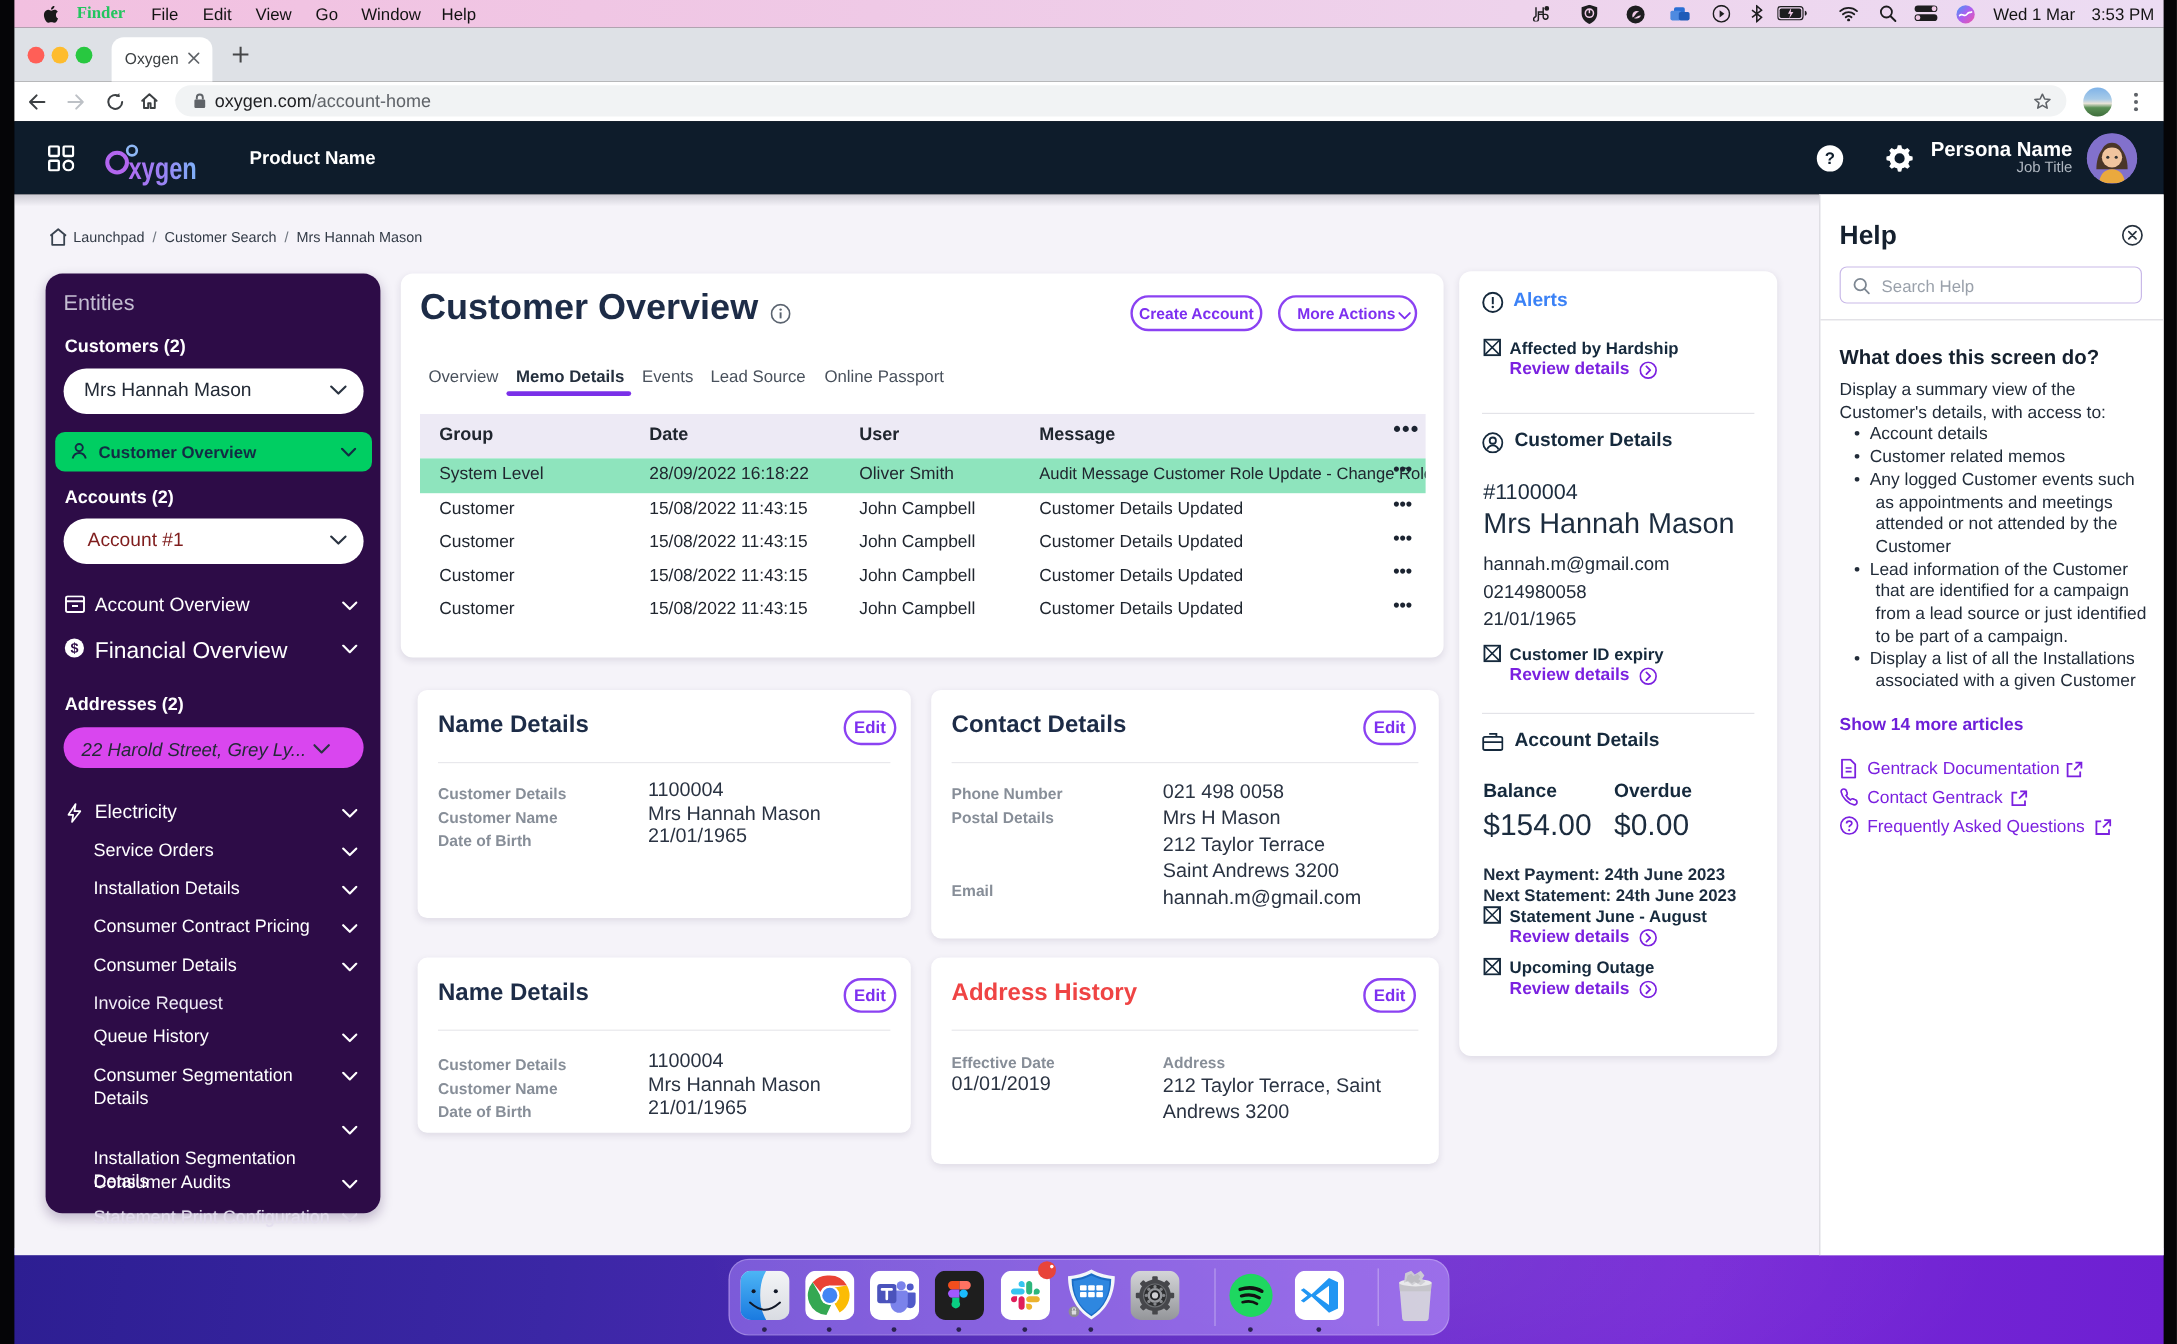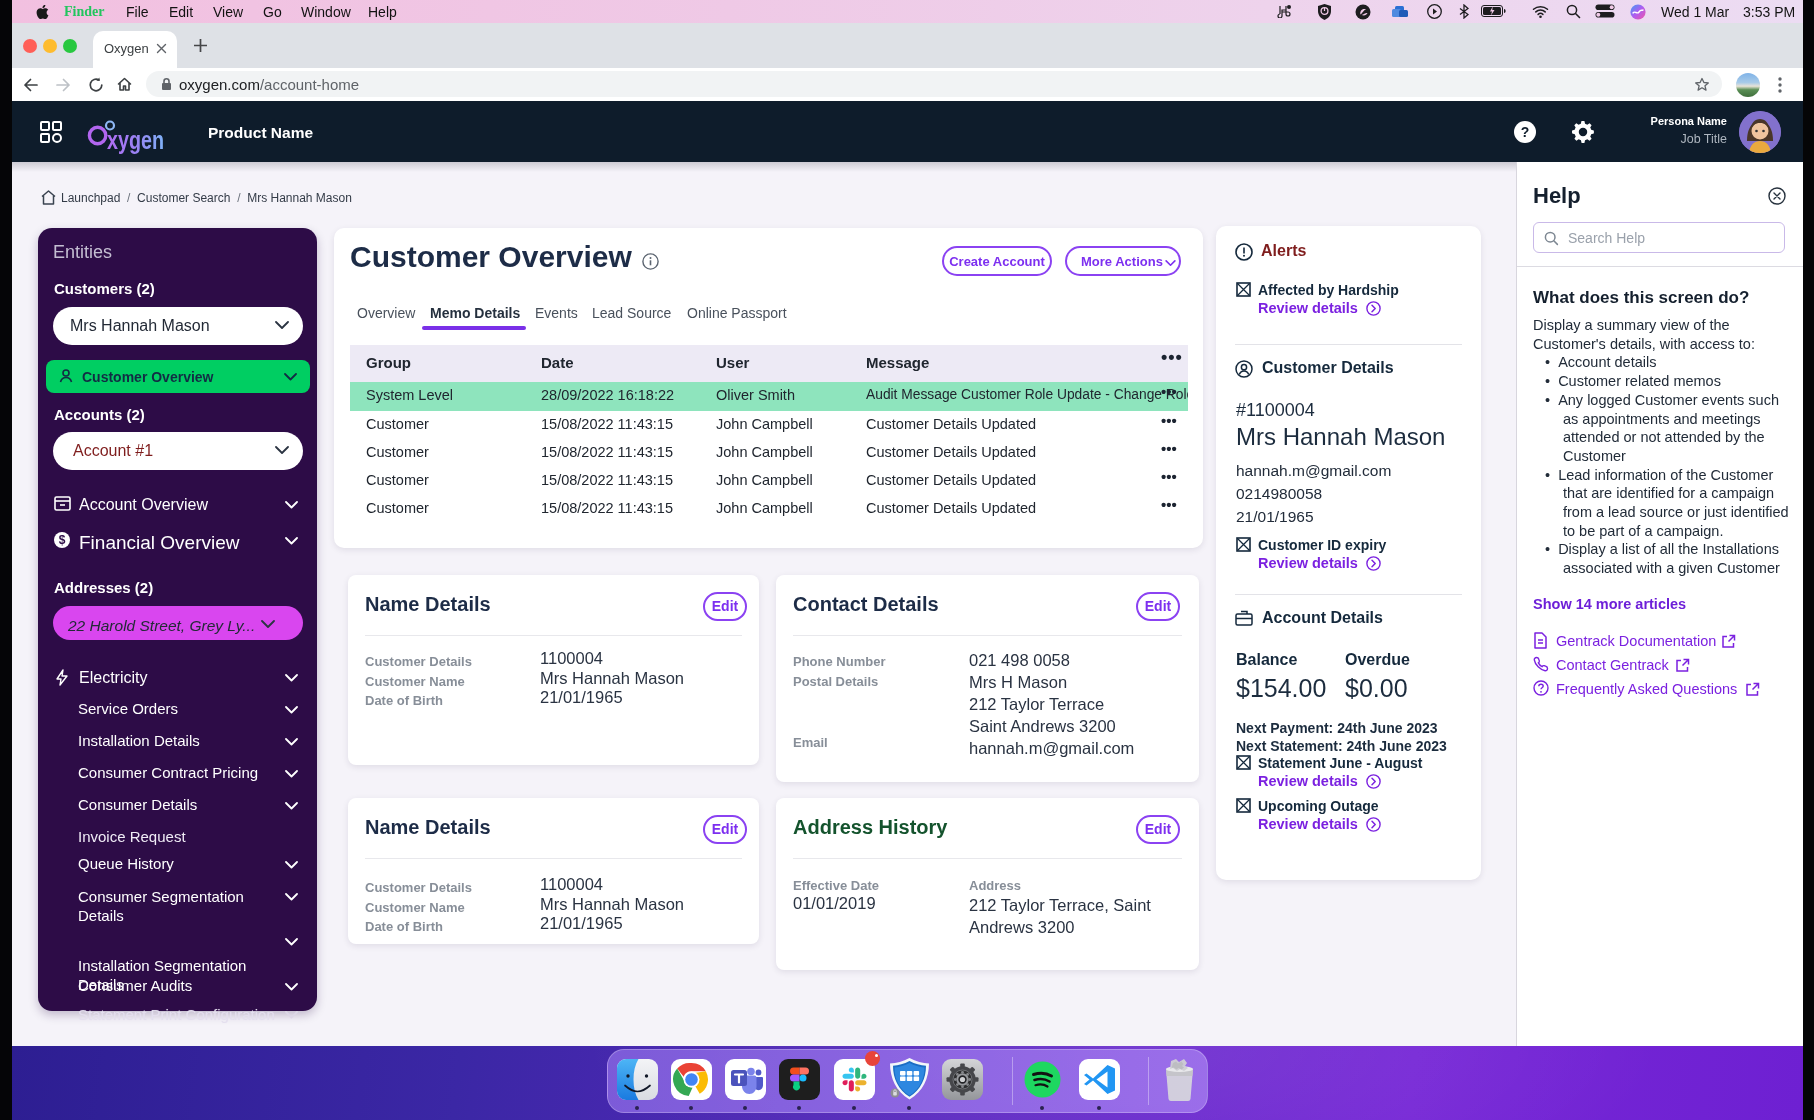--- a/index.html
+++ b/index.html
@@ -163,21 +163,21 @@
     </svg>
   </div>
   <div class="abs" style="left:208px;top:124px;font-size:15.5px;font-weight:bold;color:#fff;">Product Name</div>
   <svg class="abs" style="left:1513px;top:120px" width="24" height="24" viewBox="0 0 24 24">
       <circle cx="12" cy="12" r="11" fill="#fff"></circle>
       <text x="12" y="17" text-anchor="middle" font-family="Liberation Sans, sans-serif" font-size="14" font-weight="bold" fill="#0e1c2b">?</text>
     </svg>
   <svg class="abs" style="left:1570px;top:119px" width="26" height="26" viewBox="0 0 24 24">
       <path fill="#fff" d="M12 1.8l1.3.15.6 2.4c.74.2 1.43.5 2.06.87l2.1-1.26 1.87 1.87-1.26 2.1c.38.63.67 1.32.87 2.06l2.4.6.15 1.41-.15 1.41-2.4.6a8.2 8.2 0 0 1-.87 2.06l1.26 2.1-1.87 1.87-2.1-1.26c-.63.38-1.32.67-2.06.87l-.6 2.4-1.3.15-1.3-.15-.6-2.4a8.2 8.2 0 0 1-2.06-.87l-2.1 1.26-1.87-1.87 1.26-2.1a8.2 8.2 0 0 1-.87-2.06l-2.4-.6L1.8 12l.15-1.41 2.4-.6c.2-.74.5-1.43.87-2.06L3.96 5.83 5.83 3.96l2.1 1.26c.63-.38 1.32-.67 2.06-.87l.6-2.4zM12 8.1a3.9 3.9 0 1 0 0 7.8 3.9 3.9 0 0 0 0-7.8z"></path>
     </svg>
-  <div class="abs" style="left:1447px;top:115px;width:280px;text-align:right;font-size:11px;font-weight:bold;color:#fff;">Persona Name</div>
+  <div class="abs" style="left:1447px;top:115px;width:280px;text-align:right;font-size:17px;font-weight:bold;color:#fff;">Persona Name</div>
   <div class="abs" style="left:1447px;top:132px;width:280px;text-align:right;font-size:12.5px;color:#aeb6bf;">Job Title</div>
   <div class="abs" style="left:1739px;top:111px;width:42px;height:42px;border-radius:50%;background:#7e6ac8;overflow:hidden;">
     <svg width="42" height="42" viewBox="0 0 42 42">
       <circle cx="21" cy="21" r="21" fill="#8271cc"></circle>
       <path d="M8 30c0-9 3-20 13-20s13 11 13 20z" fill="#4a3628"></path>
       <circle cx="21" cy="20" r="8.5" fill="#f0c49e"></circle>
       <path d="M12 18c0-6 4-10 9-10s9 4 9 10c-2-4-4-6-9-6s-7 2-9 6z" fill="#4a3628"></path>
       <path d="M10 42c1-8 5-12 11-12s10 4 11 12z" fill="#eaa93e"></path>
       <circle cx="17.5" cy="20" r="1.3" fill="#333"></circle>
         <circle cx="24.5" cy="20" r="1.3" fill="#333"></circle>
@@ -373,36 +373,36 @@
     <div class="abs" style="left:193px;top:74px;font-size:16.5px;color:#2a3342;line-height:22px;">021 498 0058<br>Mrs H Mason<br>212 Taylor Terrace<br>Saint Andrews 3200<br>hannah.m@gmail.com</div>
   </div>
   <div class="abs" style="left:348px;top:798px;width:411px;height:146px;background:#fff;border-radius:8px;box-shadow:0 2px 6px rgba(35,25,70,0.10);">
     <div class="abs" style="left:17px;top:18px;font-size:20px;font-weight:bold;color:#1d2c47;">Name Details</div>
     <div class="abs" style="left:355px;top:17px;width:44px;height:29px;border:2px solid #8b42f2;border-radius:15px;text-align:center;line-height:25px;font-size:14px;font-weight:bold;color:#7d2ff0;">Edit</div>
     <div class="abs" style="left:17px;top:60px;width:377px;height:1px;background:#e8e8ec;"></div>
     <div class="abs" style="left:17px;top:80px;font-size:13px;font-weight:bold;color:#878e98;line-height:19.5px;">Customer Details<br>Customer Name<br>Date of Birth</div>
     <div class="abs" style="left:192px;top:77px;font-size:16.5px;color:#2a3342;line-height:19.5px;">1100004<br>Mrs Hannah Mason<br>21/01/1965</div>
   </div>
   <div class="abs" style="left:776px;top:798px;width:423px;height:172px;background:#fff;border-radius:8px;box-shadow:0 2px 6px rgba(35,25,70,0.10);">
-    <div class="abs" style="left:17px;top:18px;font-size:20px;font-weight:bold;color:#14532d;">Address History</div>
+    <div class="abs" style="left:17px;top:18px;font-size:20px;font-weight:bold;color:#ef4444;">Address History</div>
     <div class="abs" style="left:360px;top:17px;width:44px;height:29px;border:2px solid #8b42f2;border-radius:15px;text-align:center;line-height:25px;font-size:14px;font-weight:bold;color:#7d2ff0;">Edit</div>
     <div class="abs" style="left:17px;top:60px;width:389px;height:1px;background:#e8e8ec;"></div>
     <div class="abs" style="left:17px;top:80px;font-size:13px;font-weight:bold;color:#878e98;">Effective Date</div>
     <div class="abs" style="left:17px;top:96px;font-size:16.5px;color:#2a3342;">01/01/2019</div>
     <div class="abs" style="left:193px;top:80px;font-size:13px;font-weight:bold;color:#878e98;">Address</div>
     <div class="abs" style="left:193px;top:96px;font-size:16.5px;color:#2a3342;line-height:22px;">212 Taylor Terrace, Saint<br>Andrews 3200</div>
   </div>
 
   <div class="abs" id="infopanel" style="left:1216px;top:226px;width:265px;height:654px;background:#fff;border-radius:10px;box-shadow:0 2px 6px rgba(35,25,70,0.10);">
     <svg class="abs" style="left:19px;top:17px" width="18" height="18" viewBox="0 0 18 18">
         <circle cx="9" cy="9" r="8" fill="none" stroke="#15293c" stroke-width="1.6"></circle>
         <rect x="8.2" y="4.5" width="1.6" height="6" fill="#15293c"></rect>
         <circle cx="9" cy="12.8" r="1" fill="#15293c"></circle>
       </svg>
-    <div class="abs" style="left:45px;top:16px;font-size:16px;font-weight:bold;color:#7f1d1d;">Alerts</div>
+    <div class="abs" style="left:45px;top:16px;font-size:16px;font-weight:bold;color:#3b82f6;">Alerts</div>
     <svg class="abs" style="left:20px;top:56px" width="15" height="15" viewBox="0 0 15 15">
         <rect x="1" y="1" width="13" height="13" fill="none" stroke="#15293c" stroke-width="1.6"></rect>
         <path d="M1.5 1.5l12 12M13.5 1.5l-12 12" stroke="#15293c" stroke-width="1.3"></path>
       </svg>
     <div class="abs" style="left:42px;top:56px;font-size:14px;font-weight:bold;color:#15293c;">Affected by Hardship</div>
     <div class="abs" style="left:42px;top:74px;font-size:14.5px;font-weight:bold;color:#7b21e0;">Review details</div>
     <svg class="abs" style="left:150px;top:75px" width="15" height="15" viewBox="0 0 15 15">
         <circle cx="7.5" cy="7.5" r="6.6" fill="none" stroke="#7b21e0" stroke-width="1.4"></circle>
         <path d="M6 4.3l3.2 3.2L6 10.7" fill="none" stroke="#7b21e0" stroke-width="1.5" stroke-linecap="round" stroke-linejoin="round"></path>
       </svg>

